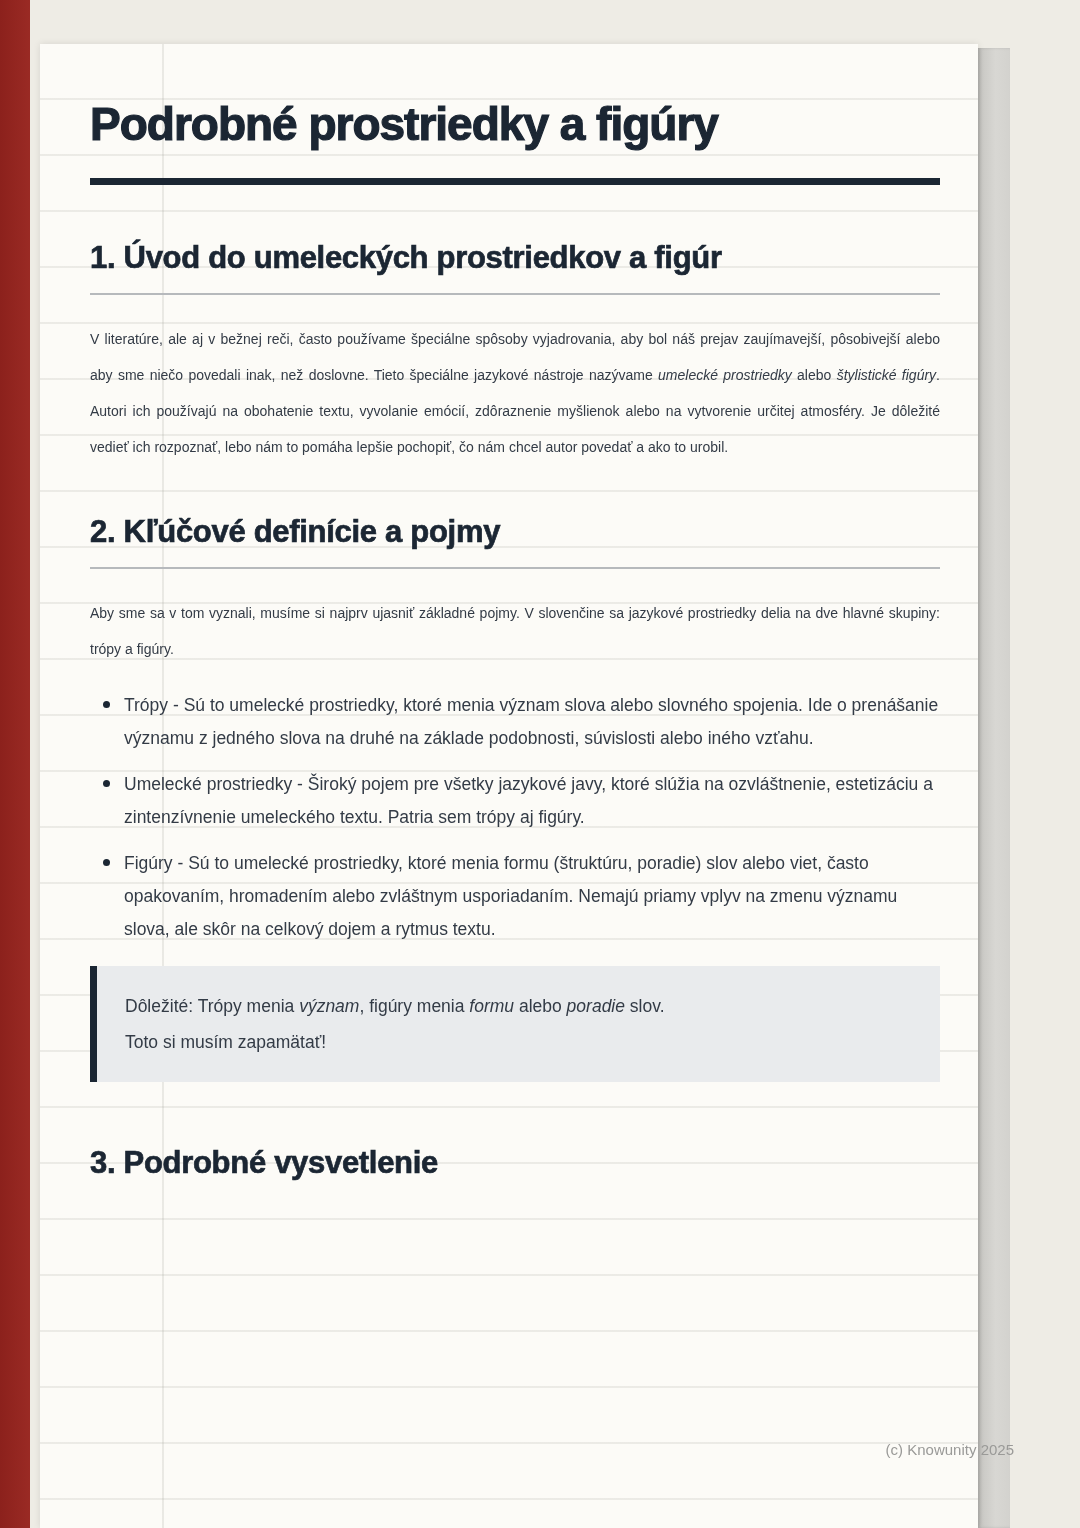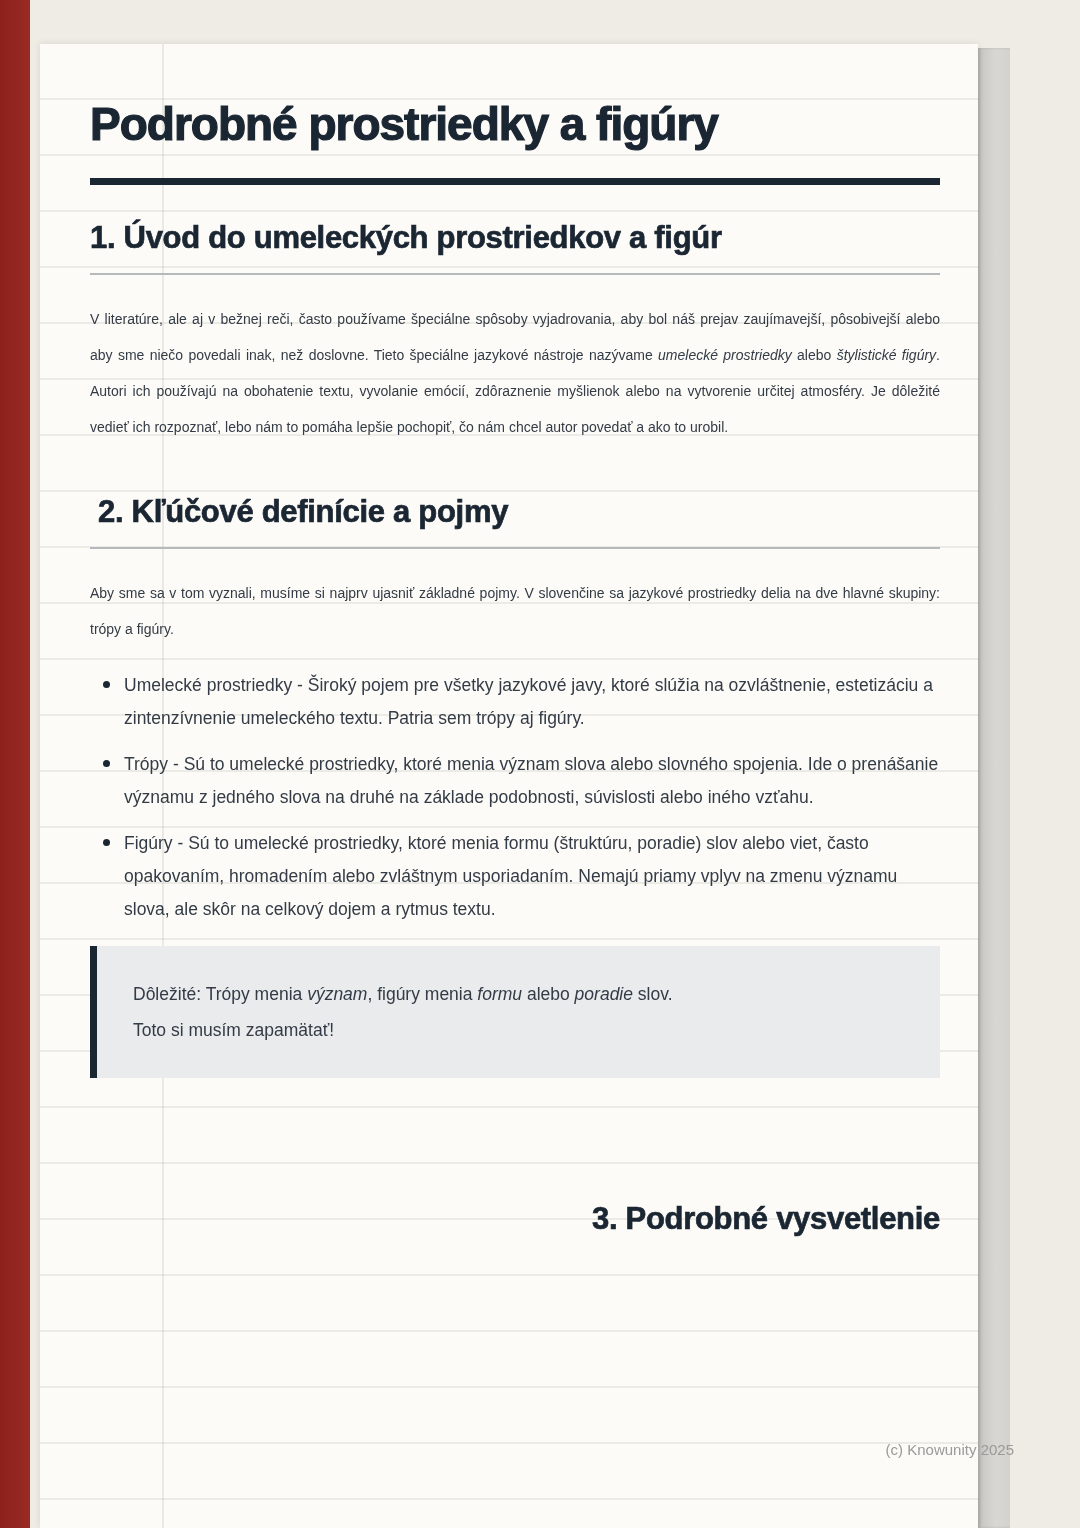--- a/index.html
+++ b/index.html
@@ -56,23 +56,23 @@
   }
   .h2 {
     margin: 0;
     font-size: 31px;
     line-height: 45px;
     font-weight: 700;
     letter-spacing: -0.3px;
     color: #1b2633;
     -webkit-text-stroke: 0.7px #1b2633;
   }
-  .sec1-h { margin-top: 30px; max-width: 700px; }
-  .sec2-h { margin-top: 44px; margin-left: 8px; }
-  .sec3-h { margin-top: 118px; text-align: right; }
+  .sec1-h { margin-top: 50px; max-width: 700px; }
+  .sec2-h { margin-top: 44px; }
+  .sec3-h { margin-top: 58px; }
   .h2-rule {
     margin-top: 13px;
     height: 2px;
     background: #b6b9bc;
   }
   .body-p {
     margin: 26px 0 0;
     font-size: 14px;
     line-height: 36px;
     color: #333b46;
@@ -98,21 +98,21 @@
     border-radius: 50%;
     background: #1b2633;
   }
   .callout {
     margin-top: 20px;
     background: #e9ebed;
     border-left: 7px solid #1b2633;
     padding: 22px 28px;
   }
   .callout-text {
-    margin: 8px;
+    margin: 0;
     font-size: 17.5px;
     line-height: 36px;
     color: #333b46;
   }
   .b { font-weight: 400; }
   .i { font-style: italic; }
   .watermark {
     position: absolute;
     top: 1441px;
     right: 66px;
@@ -139,25 +139,25 @@
       <div class="h2-rule"></div>
       <p class="body-p"><span>V literatúre, ale aj v bežnej reči, často používame špeciálne spôsoby vyjadrovania, aby bol náš prejav zaujímavejší, pôsobivejší alebo aby sme niečo povedali inak, než doslovne. Tieto špeciálne jazykové nástroje nazývame </span><span class="i">umelecké prostriedky</span><span> alebo </span><span class="i">štylistické figúry</span><span>. Autori ich používajú na obohatenie textu, vyvolanie emócií, zdôraznenie myšlienok alebo na vytvorenie určitej atmosféry. Je dôležité vedieť ich rozpoznať, lebo nám to pomáha lepšie pochopiť, čo nám chcel autor povedať a ako to urobil.</span></p>
 
       <h2 class="h2 sec2-h">2. Kľúčové definície a pojmy</h2>
       <div class="h2-rule"></div>
       <p class="body-p"><span>Aby sme sa v tom vyznali, musíme si najprv ujasniť základné pojmy. V slovenčine sa jazykové prostriedky delia na dve hlavné skupiny: </span><span class="b">trópy</span><span> a </span><span class="b">figúry</span><span>.</span></p>
 
       <ul class="bullets">
         <li>
           <span class="dot"></span>
-          <span class="li-text"><span class="b">Umelecké prostriedky</span><span> - Široký pojem pre všetky jazykové javy, ktoré slúžia na ozvláštnenie, estetizáciu a zintenzívnenie umeleckého textu. Patria sem trópy aj figúry.</span></span>
+          <span class="li-text"><span class="b">Trópy</span><span> - Sú to umelecké prostriedky, ktoré menia </span><span class="b">význam</span><span> slova alebo slovného spojenia. Ide o prenášanie významu z jedného slova na druhé na základe podobnosti, súvislosti alebo iného vzťahu.</span></span>
         </li>
         <li>
           <span class="dot"></span>
-          <span class="li-text"><span class="b">Trópy</span><span> - Sú to umelecké prostriedky, ktoré menia </span><span class="b">význam</span><span> slova alebo slovného spojenia. Ide o prenášanie významu z jedného slova na druhé na základe podobnosti, súvislosti alebo iného vzťahu.</span></span>
+          <span class="li-text"><span class="b">Umelecké prostriedky</span><span> - Široký pojem pre všetky jazykové javy, ktoré slúžia na ozvláštnenie, estetizáciu a zintenzívnenie umeleckého textu. Patria sem trópy aj figúry.</span></span>
         </li>
         <li>
           <span class="dot"></span>
           <span class="li-text"><span class="b">Figúry</span><span> - Sú to umelecké prostriedky, ktoré menia </span><span class="b">formu</span><span> (štruktúru, poradie) slov alebo viet, často opakovaním, hromadením alebo zvláštnym usporiadaním. Nemajú priamy vplyv na zmenu významu slova, ale skôr na celkový dojem a rytmus textu.</span></span>
         </li>
       </ul>
 
       <div class="callout">
         <p class="callout-text"><span class="b">Dôležité</span><span>: Trópy menia </span><span class="i">význam</span><span>, figúry menia </span><span class="i">formu</span><span> alebo </span><span class="i">poradie</span><span> slov.</span><br><span>Toto si musím zapamätať!</span></p>
       </div>

